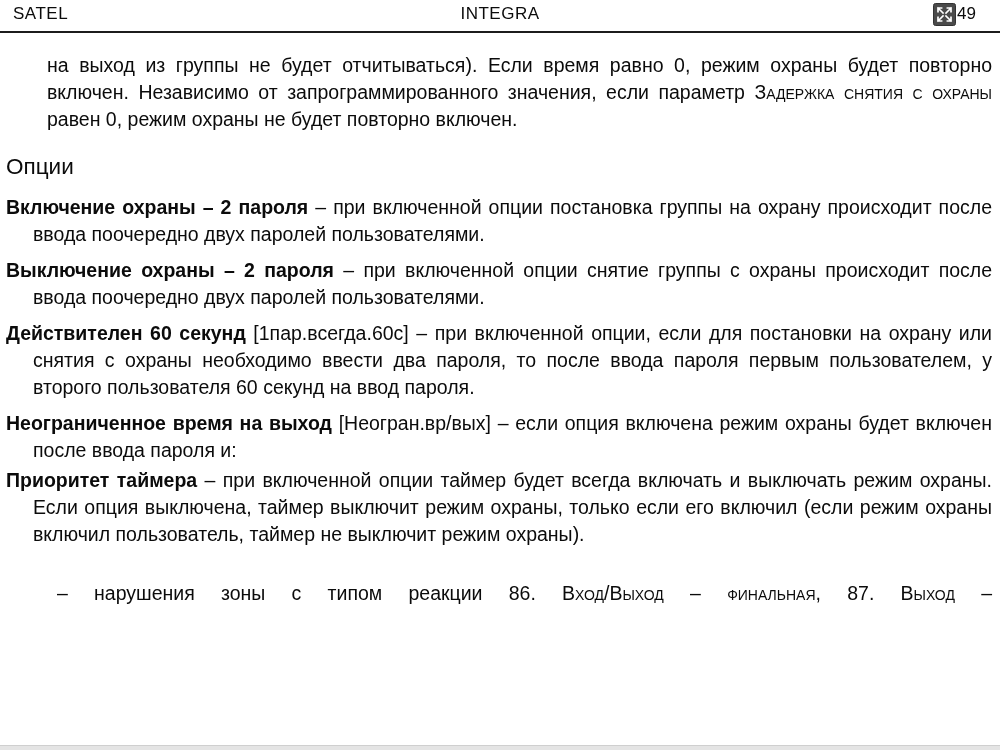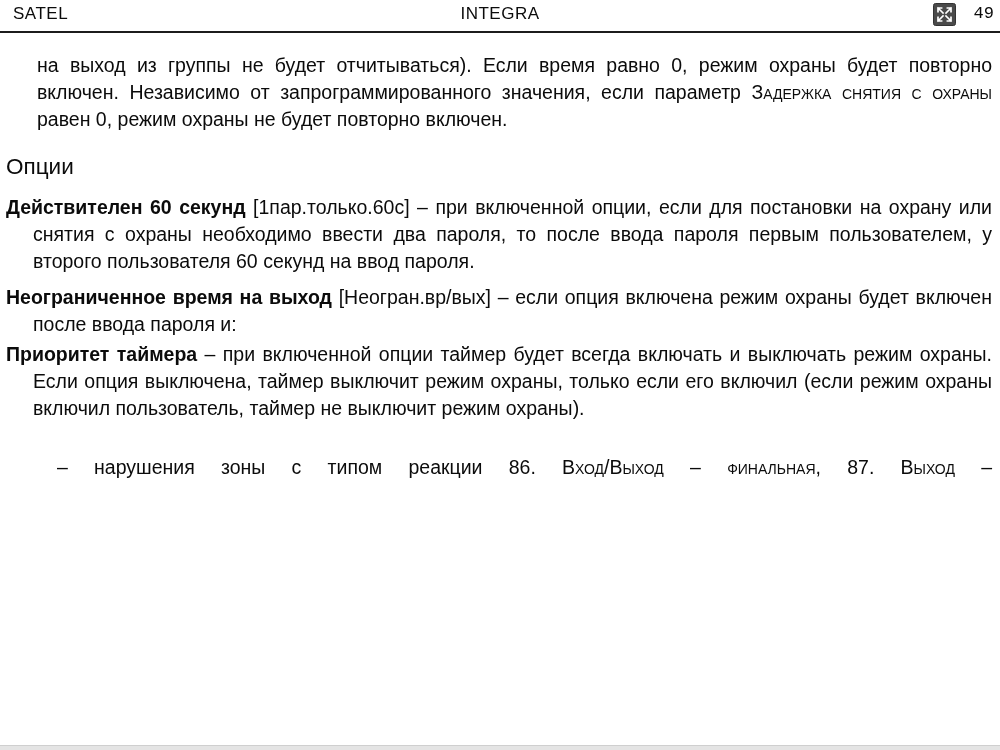--- a/index.html
+++ b/index.html
@@ -25,31 +25,31 @@
   }
   .header .brand {
     position: absolute; left: 13px; bottom: 4px;
     letter-spacing: 0.5px;
   }
   .header .doc-title {
     position: absolute; left: 0; right: 0; bottom: 4px;
     text-align: center; letter-spacing: 0.5px;
   }
   .header .page-num {
-    position: absolute; right: 6px; bottom: 4px; font-family: Liberation Mono, monospace;
+    position: absolute; right: 24px; bottom: 4px;
   }
   .header .icon-btn {
     position: absolute; right: 44px; top: 3px;
     width: 23px; height: 23px;
     border: 0; background: transparent; cursor: pointer;
   }
   
   .content { padding: 19px 8px 0 6px; }
   .para { text-align: justify; }
-  .intro { margin-left: 31px; }
+  .intro { margin-left: 41px; }
   .sc { font-variant: small-caps; }
   .section-heading {
     font-size: 22.5px;
     font-weight: normal;
     margin: 21px 0 14px 0;
     line-height: 26px;
   }
   .def {
     padding-left: 27px;
     text-indent: -27px;
@@ -94,24 +94,26 @@
     </button>
     <span class="page-num">49</span>
   </div>
 
   <div class="content">
 
     <p class="para intro"><span>на выход из группы не будет отчитываться). Если время равно 0, режим охраны будет повторно включен. Независимо от запрограммированного значения, если параметр </span><span class="sc">Задержка снятия с охраны</span><span> равен 0, режим охраны не будет повторно включен.</span></p>
 
     <h2 class="section-heading">Опции</h2>
 
+    <p class="para def"><span class="term">Включение охраны – 2 пароля</span><span> – при включенной опции постановка группы на охрану происходит после ввода поочередно двух паролей пользователями.</span></p>
+
+    <p class="para def"><span class="term">Выключение охраны – 2 пароля</span><span> – при включенной опции снятие группы с охраны происходит после ввода поочередно двух паролей пользователями.</span></p>
 
 
-
-    <p class="para def"><span class="term">Действителен 60 секунд</span><span> [1пар.только.60с]</span><span> – при включенной опции, если для постановки на охрану или снятия с охраны необходимо ввести два пароля, то после ввода пароля первым пользователем, у второго пользователя 60 секунд на ввод пароля.</span></p>
+    <p class="para def"><span class="term">Действителен 60 секунд</span><span> [1пар.всегда.60с]</span><span> – при включенной опции, если для постановки на охрану или снятия с охраны необходимо ввести два пароля, то после ввода пароля первым пользователем, у второго пользователя 60 секунд на ввод пароля.</span></p>
 
     <p class="para def last"><span class="term">Неограниченное время на выход</span><span> [Неогран.вр/вых]</span><span> – если опция включена режим охраны будет включен после ввода пароля и:</span></p>
 
     <p class="para def"><span class="term">Приоритет таймера</span><span> – при включенной опции таймер будет всегда включать и выключать режим охраны. Если опция выключена, таймер выключит режим охраны, только если его включил (если режим охраны включил пользователь, таймер не выключит режим охраны).</span></p>
 
     <p class="sub-item"><span>– нарушения зоны с типом реакции 86. </span><span class="sc">Вход/Выход</span><span> – </span><span class="sc">финальная</span><span>, 87. </span><span class="sc">Выход</span><span> –</span></p>
 
   </div>
 
   <div class="bottom-strip"></div>

